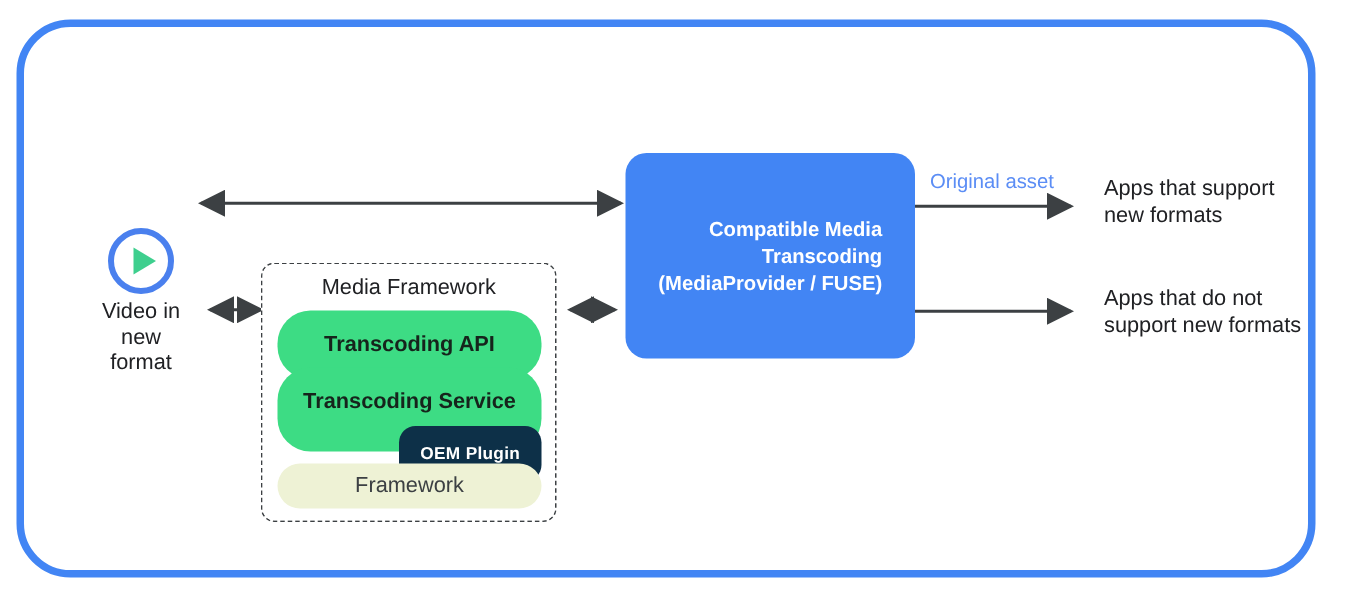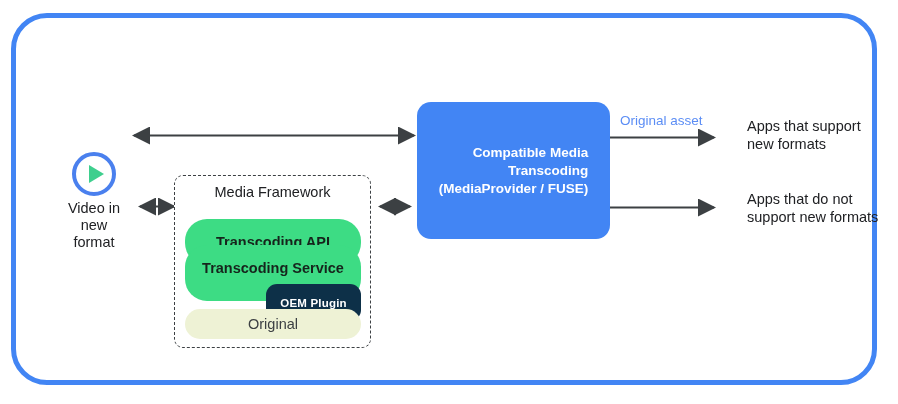--- a/index.html
+++ b/index.html
@@ -34,21 +34,21 @@
     position:absolute;left:174px;top:184px;width:197px;text-align:center;
     font-size:14.5px;color:#202124;
   }
 
   .layer{
     position:absolute;left:185px;width:176px;
     display:flex;align-items:center;justify-content:center;
     border-radius:22px;box-sizing:border-box;text-align:center;
   }
   .layer-api{top:207px;height:46px;background:#3ddc84;
-    font-size:14.5px;font-weight:bold;color:#16241c;margin-top:12px;}
+    font-size:14.5px;font-weight:bold;color:#16241c;}
   .layer-service{top:245px;height:56px;background:#3ddc84;
     font-size:14.5px;font-weight:bold;color:#16241c;padding-bottom:10px;}
   .layer-hw{top:309px;height:30px;background:#eef2d5;
     font-size:14.5px;color:#3c4043;}
 
   .oem-pill{
     position:absolute;left:266px;top:284px;width:95px;height:37px;
     background:#0d3048;border-radius:11px;
     display:flex;align-items:center;justify-content:center;
     font-size:11.5px;font-weight:bold;color:#ffffff;letter-spacing:.2px;
@@ -63,21 +63,21 @@
   }
 
   
   .arrow-svg{position:absolute;overflow:visible;}
 
   
   .asset-label{position:absolute;font-size:13.5px;color:#5b8df5;white-space:nowrap;}
   .lbl-original{left:620px;top:113px;text-align:right;}
   .lbl-transcoded{left:620px;top:216px;}
 
-  .apps-label{position:absolute;font-size:14.5px;color:#202124;line-height:18px;white-space:nowrap;margin-left:11px;}
+  .apps-label{position:absolute;font-size:14.5px;color:#202124;line-height:18px;white-space:nowrap;}
   .apps-top{left:736px;top:117px;}
   .apps-bottom{left:736px;top:190px;}
 </style>
 </head>
 <body>
 
 <div id="canvas">
 
   <div class="outer-frame"></div>
 
@@ -127,21 +127,21 @@
     </defs>
     <line x1="8" y1="9.5" x2="38" y2="9.5" stroke="#3c4043" stroke-width="2" marker-start="url(#arrHeadStart3)" marker-end="url(#arrHead3)"></line>
   </svg>
 
   <div class="framework-box"></div>
   <div class="framework-title">Media Framework</div>
 
   <div class="layer layer-api">Transcoding API</div>
   <div class="layer layer-service">Transcoding Service</div>
   <div class="oem-pill">OEM Plugin</div>
-  <div class="layer layer-hw">Original</div>
+  <div class="layer layer-hw">Framework</div>
 
   <div class="cmt-box">
     <div>
       <div>Compatible Media</div>
       <div>Transcoding</div>
       <div>(MediaProvider / FUSE)</div>
     </div>
   </div>
 
   <svg class="arrow-svg" style="left:610px;top:128px;" width="112" height="20" viewBox="0 0 112 20">

